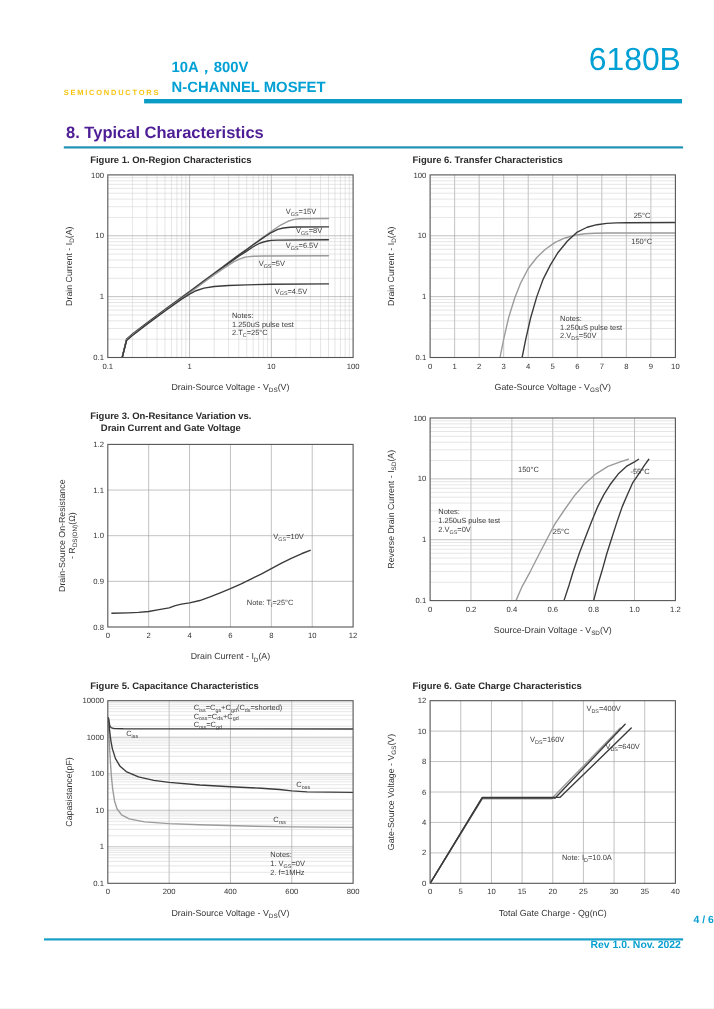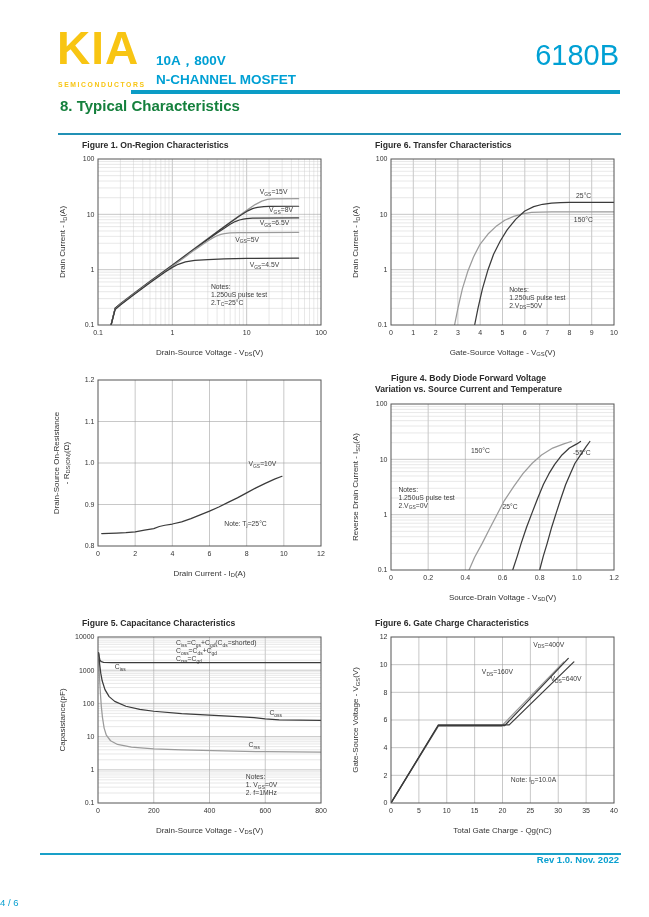--- a/index.html
+++ b/index.html
@@ -8,41 +8,40 @@
     font-family:"Liberation Sans",sans-serif;overflow:hidden;margin:0 auto;
   }
   .kia-logo{position:absolute;left:57px;top:25px;font-size:46px;font-weight:bold;
     color:#F8C513;letter-spacing:1px;line-height:1;}
   .kia-sub{position:absolute;left:58px;top:81px;font-size:6.8px;font-weight:bold;
     color:#F8C513;letter-spacing:1.6px;}
   .hdr-sub{position:absolute;left:156px;top:35px;font-size:13.5px;font-weight:bold;
     color:#00A0D4;line-height:1.4;margin-top:17px;}
   .part-number{position:absolute;right:30px;top:39px;font-size:29px;color:#00A0D4;text-align:center;}
   .hdr-rule{position:absolute;left:131px;right:29px;top:90px;height:4px;background:#0B9CC6;}
-  .sec-title{position:absolute;left:60px;top:97px;font-size:15px;font-weight:bold;color:#15803d;}
+  .sec-title{position:absolute;left:60px;top:112px;font-size:15px;font-weight:bold;color:#4c1d95;}
   .sec-rule{position:absolute;left:58px;right:28px;top:133px;height:2px;background:#2191B5;}
   .charts{position:absolute;left:52px;top:140px;width:578px;display:grid;
     grid-template-columns:1fr 1fr;column-gap:8px;row-gap:15px;}
   .figure{display:flex;flex-direction:column;align-items:flex-start;}
   .fig-title{font-size:8.6px;font-weight:bold;color:#2a2a2a;text-align:center;
     line-height:1.3;margin-left:30px;margin-bottom:1px;}
   .fig-title div:empty{display:none;}
   .figure svg{display:block;}
   svg text{font-family:"Liberation Sans",sans-serif;}
   .foot-rule{position:absolute;left:40px;right:28px;top:853px;height:1.5px;background:#19A0C8;}
-  .foot-page{position:absolute;left:0;width:100%;top:897px;text-align:left;
-    font-size:9.5px;font-weight:normal;color:#0AA0D0;}
+  .foot-page{position:absolute;left:0;width:100%;top:831px;text-align:right;
+    font-size:9.5px;font-weight:bold;color:#0AA0D0;}
   .foot-rev{position:absolute;right:30px;top:854px;font-size:9.5px;font-weight:bold;color:#0AA0D0;}
 </style>
 </head>
 <body>
 
 <div class="page">
 
-  <div class="kia-logo">KIA</div>
   <div class="kia-sub">SEMICONDUCTORS</div>
   <div class="hdr-sub">
     <div>10A，800V</div>
     <div>N-CHANNEL MOSFET</div>
   </div>
   <div class="part-number">6180B</div>
   <div class="hdr-rule"></div>
 
   <div class="sec-title">8.  Typical Characteristics</div>
   <div class="sec-rule"></div>
@@ -212,20 +211,24 @@
           <text x="157.5" y="202.5" font-size="8" text-anchor="middle" fill="#333"><tspan>Gate-Source Voltage  -  V</tspan><tspan font-size="5.76" dy="1.92">GS</tspan><tspan dy="-1.92">(V)</tspan></text>
           <text x="0" y="0" font-size="8" text-anchor="middle" fill="#333" transform="translate(13,90) rotate(-90)"><tspan>Drain Current  -  I</tspan><tspan font-size="5.76" dy="1.92">D</tspan><tspan dy="-1.92">(A)</tspan></text>
           <text x="231.09" y="46.28475150460737" font-size="6.8" text-anchor="start" fill="#3c3c3c"><tspan>25°C</tspan></text>
           <text x="228.85999999999999" y="70.22760186413649" font-size="6.8" text-anchor="start" fill="#3c3c3c"><tspan>150°C</tspan></text>
           <text x="164.19" y="139.6860138131861" font-size="6.8" text-anchor="start" fill="#3c3c3c"><tspan>Notes:</tspan></text>
           <text x="164.19" y="147.6860138131861" font-size="6.8" text-anchor="start" fill="#3c3c3c"><tspan>1.250uS pulse test</tspan></text>
           <text x="164.19" y="155.6860138131861" font-size="6.8" text-anchor="start" fill="#3c3c3c"><tspan>2.V</tspan><tspan font-size="4.90" dy="1.63">DS</tspan><tspan dy="-1.63">=50V</tspan></text>
         </svg>
     </div>
     <div class="figure">
+      <div class="fig-title">
+        <div>Figure 3. On-Resitance Variation vs.</div>
+        <div>Drain Current and Gate Voltage</div>
+      </div>
       <svg width="282" height="206" viewBox="0 0 282 206">
           <defs>
             <clipPath id="clip2">
               <rect x="46" y="7" width="223" height="166"></rect>
             </clipPath>
           </defs>
           <g>
             <line x1="83.16666666666666" y1="7" x2="83.16666666666666" y2="173" stroke="#a2a2a2" stroke-width="0.6"></line>
             <line x1="120.33333333333333" y1="7" x2="120.33333333333333" y2="173" stroke="#a2a2a2" stroke-width="0.6"></line>
             <line x1="157.5" y1="7" x2="157.5" y2="173" stroke="#a2a2a2" stroke-width="0.6"></line>
@@ -252,24 +255,20 @@
           <text x="42.5" y="50.89999999999994" font-size="7" text-anchor="end" fill="#333"><tspan>1.1</tspan></text>
           <text x="42.5" y="9.4" font-size="7" text-anchor="end" fill="#333"><tspan>1.2</tspan></text>
           <text x="157.5" y="202.5" font-size="8" text-anchor="middle" fill="#333"><tspan>Drain Current  -  I</tspan><tspan font-size="5.76" dy="1.92">D</tspan><tspan dy="-1.92">(A)</tspan></text>
           <text x="0" y="0" font-size="8" text-anchor="middle" fill="#333" transform="translate(7,90) rotate(-90)"><tspan>Drain-Source On-Resistance</tspan></text>
           <text x="0" y="0" font-size="8" text-anchor="middle" fill="#333" transform="translate(16.5,90) rotate(-90)"><tspan>-  R</tspan><tspan font-size="5.76" dy="1.92">DS(ON)</tspan><tspan dy="-1.92">(Ω)</tspan></text>
           <text x="196.52499999999998" y="93.32000000000001" font-size="6.8" text-anchor="start" fill="#3c3c3c"><tspan>V</tspan><tspan font-size="4.90" dy="1.63">GS</tspan><tspan dy="-1.63">=10V</tspan></text>
           <text x="172.36666666666667" y="152.66500000000002" font-size="6.8" text-anchor="start" fill="#3c3c3c"><tspan>Note: T</tspan><tspan font-size="4.90" dy="1.63">j</tspan><tspan dy="-1.63">=25°C</tspan></text>
         </svg>
     </div>
     <div class="figure">
-      <div class="fig-title">
-        <div>Figure 4. Body Diode Forward Voltage</div>
-        <div>Variation vs. Source Current and Temperature</div>
-      </div>
       <svg width="282" height="206" viewBox="0 0 282 206">
           <defs>
             <clipPath id="clip3">
               <rect x="46" y="7" width="223" height="166"></rect>
             </clipPath>
           </defs>
           <g>
             <line x1="83.16666666666667" y1="7" x2="83.16666666666667" y2="173" stroke="#a2a2a2" stroke-width="0.6"></line>
             <line x1="120.33333333333334" y1="7" x2="120.33333333333334" y2="173" stroke="#a2a2a2" stroke-width="0.6"></line>
             <line x1="157.5" y1="7" x2="157.5" y2="173" stroke="#a2a2a2" stroke-width="0.6"></line>

